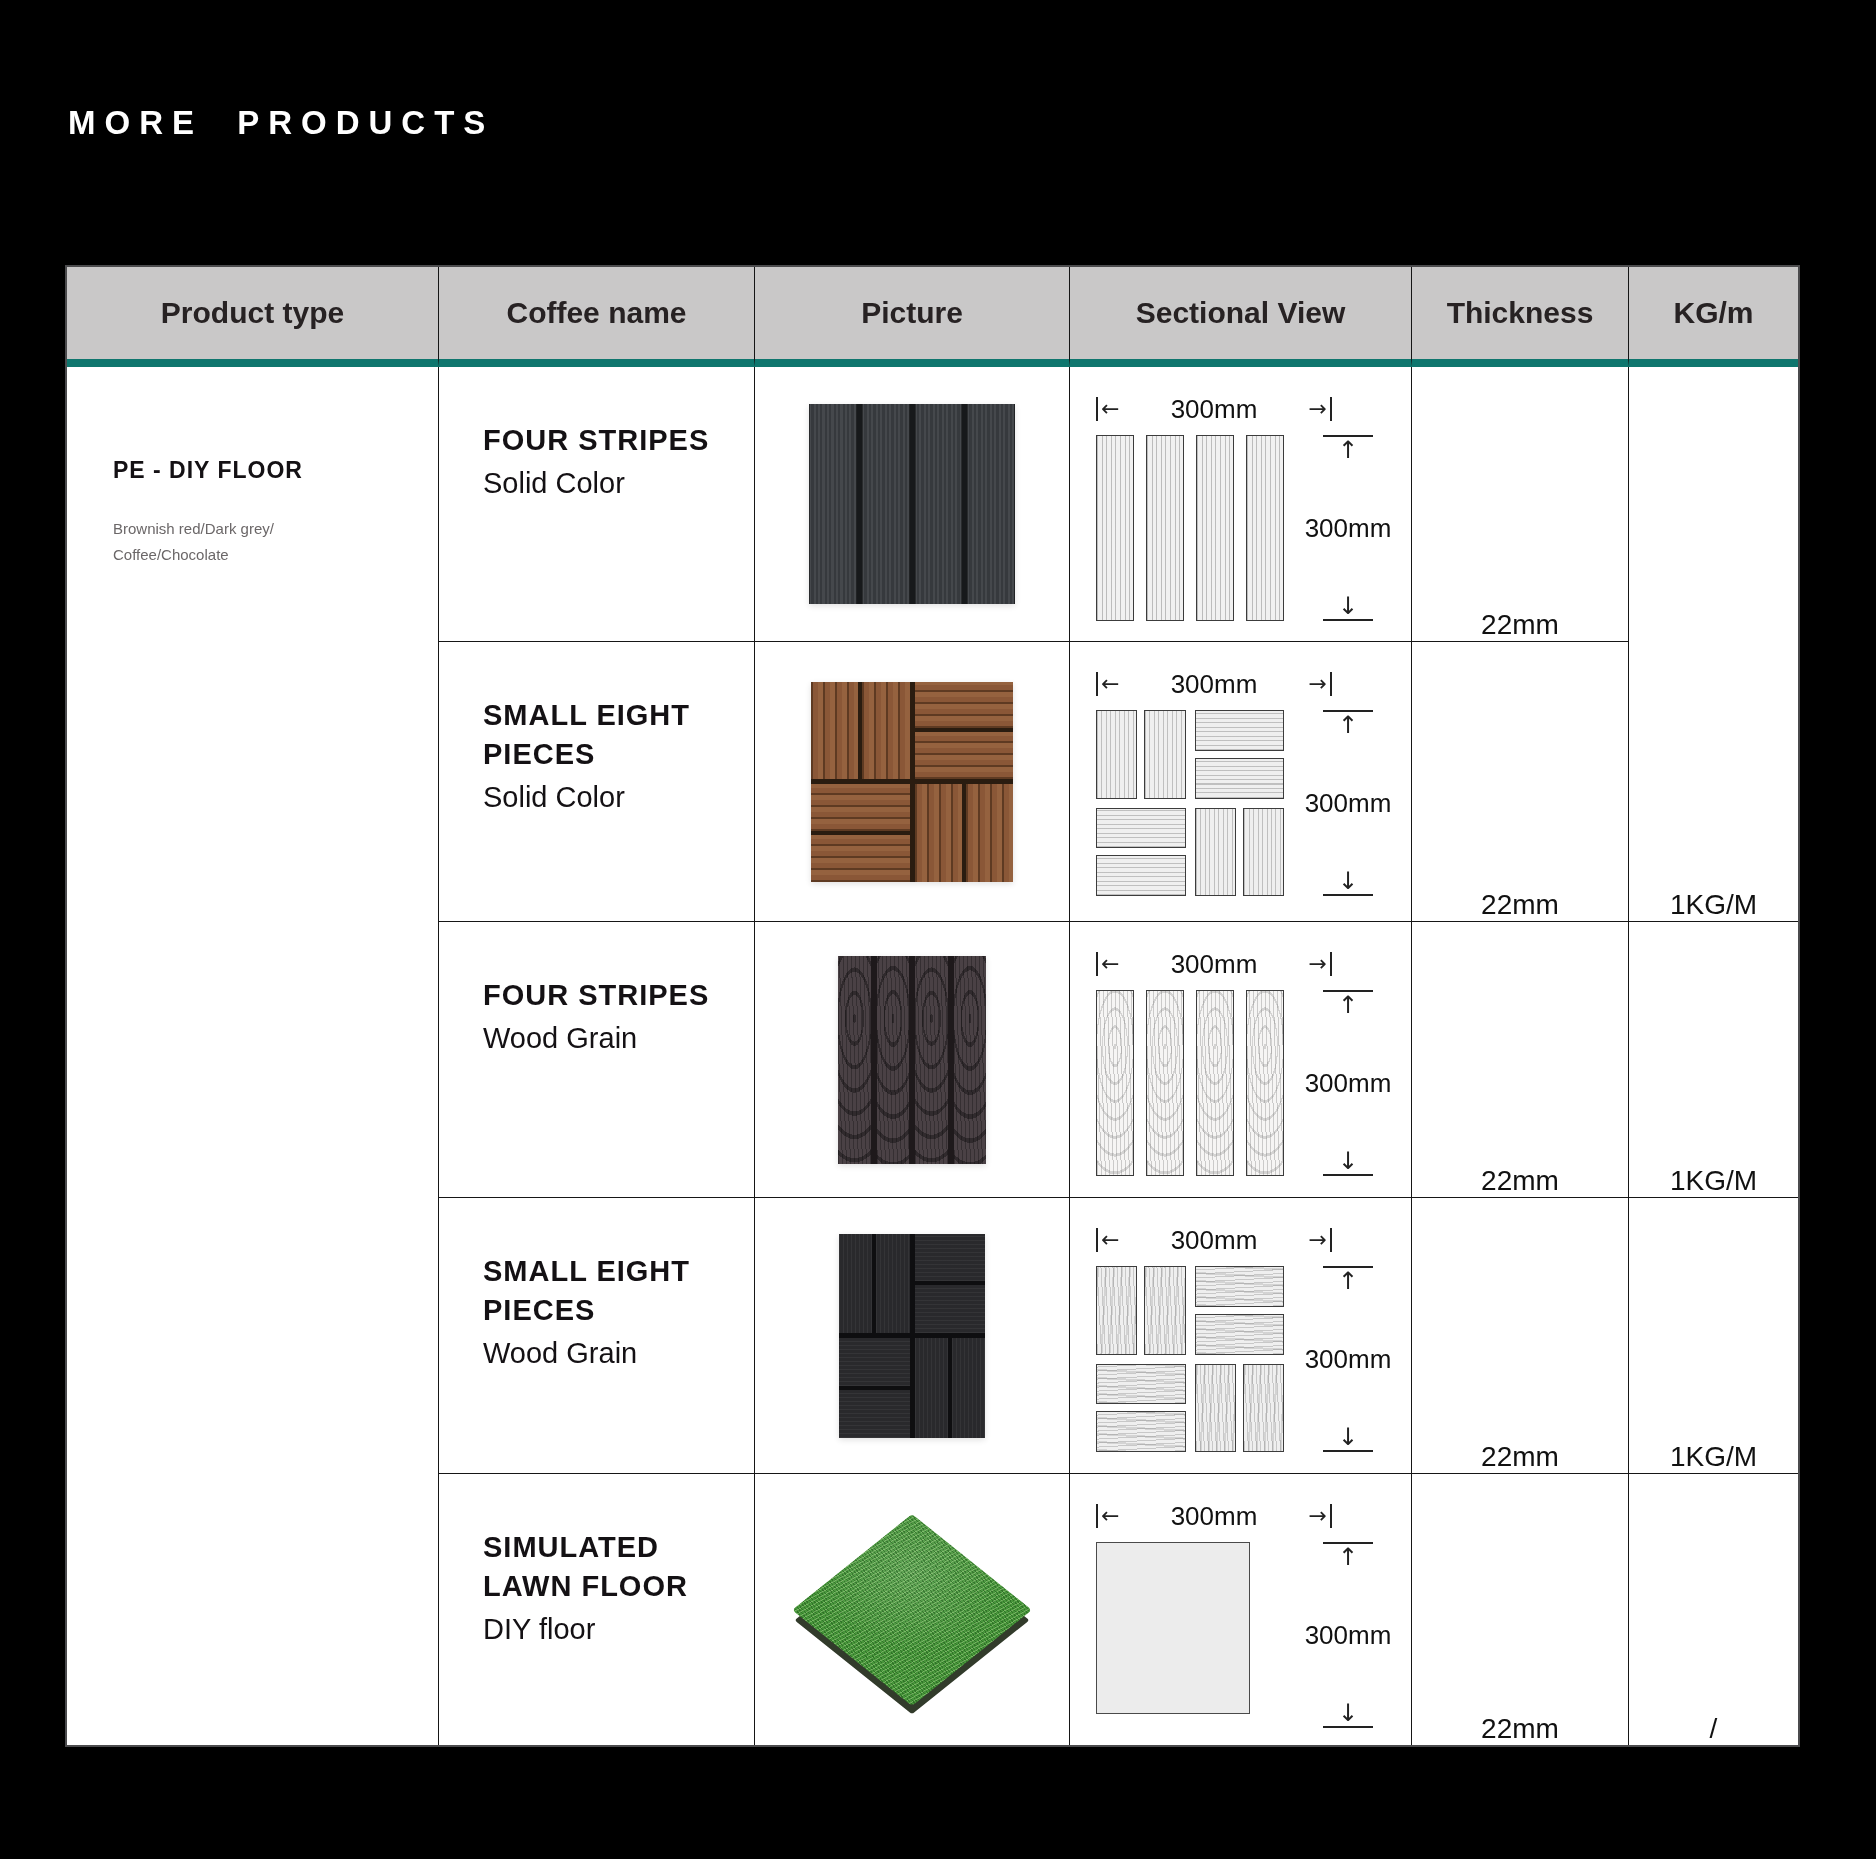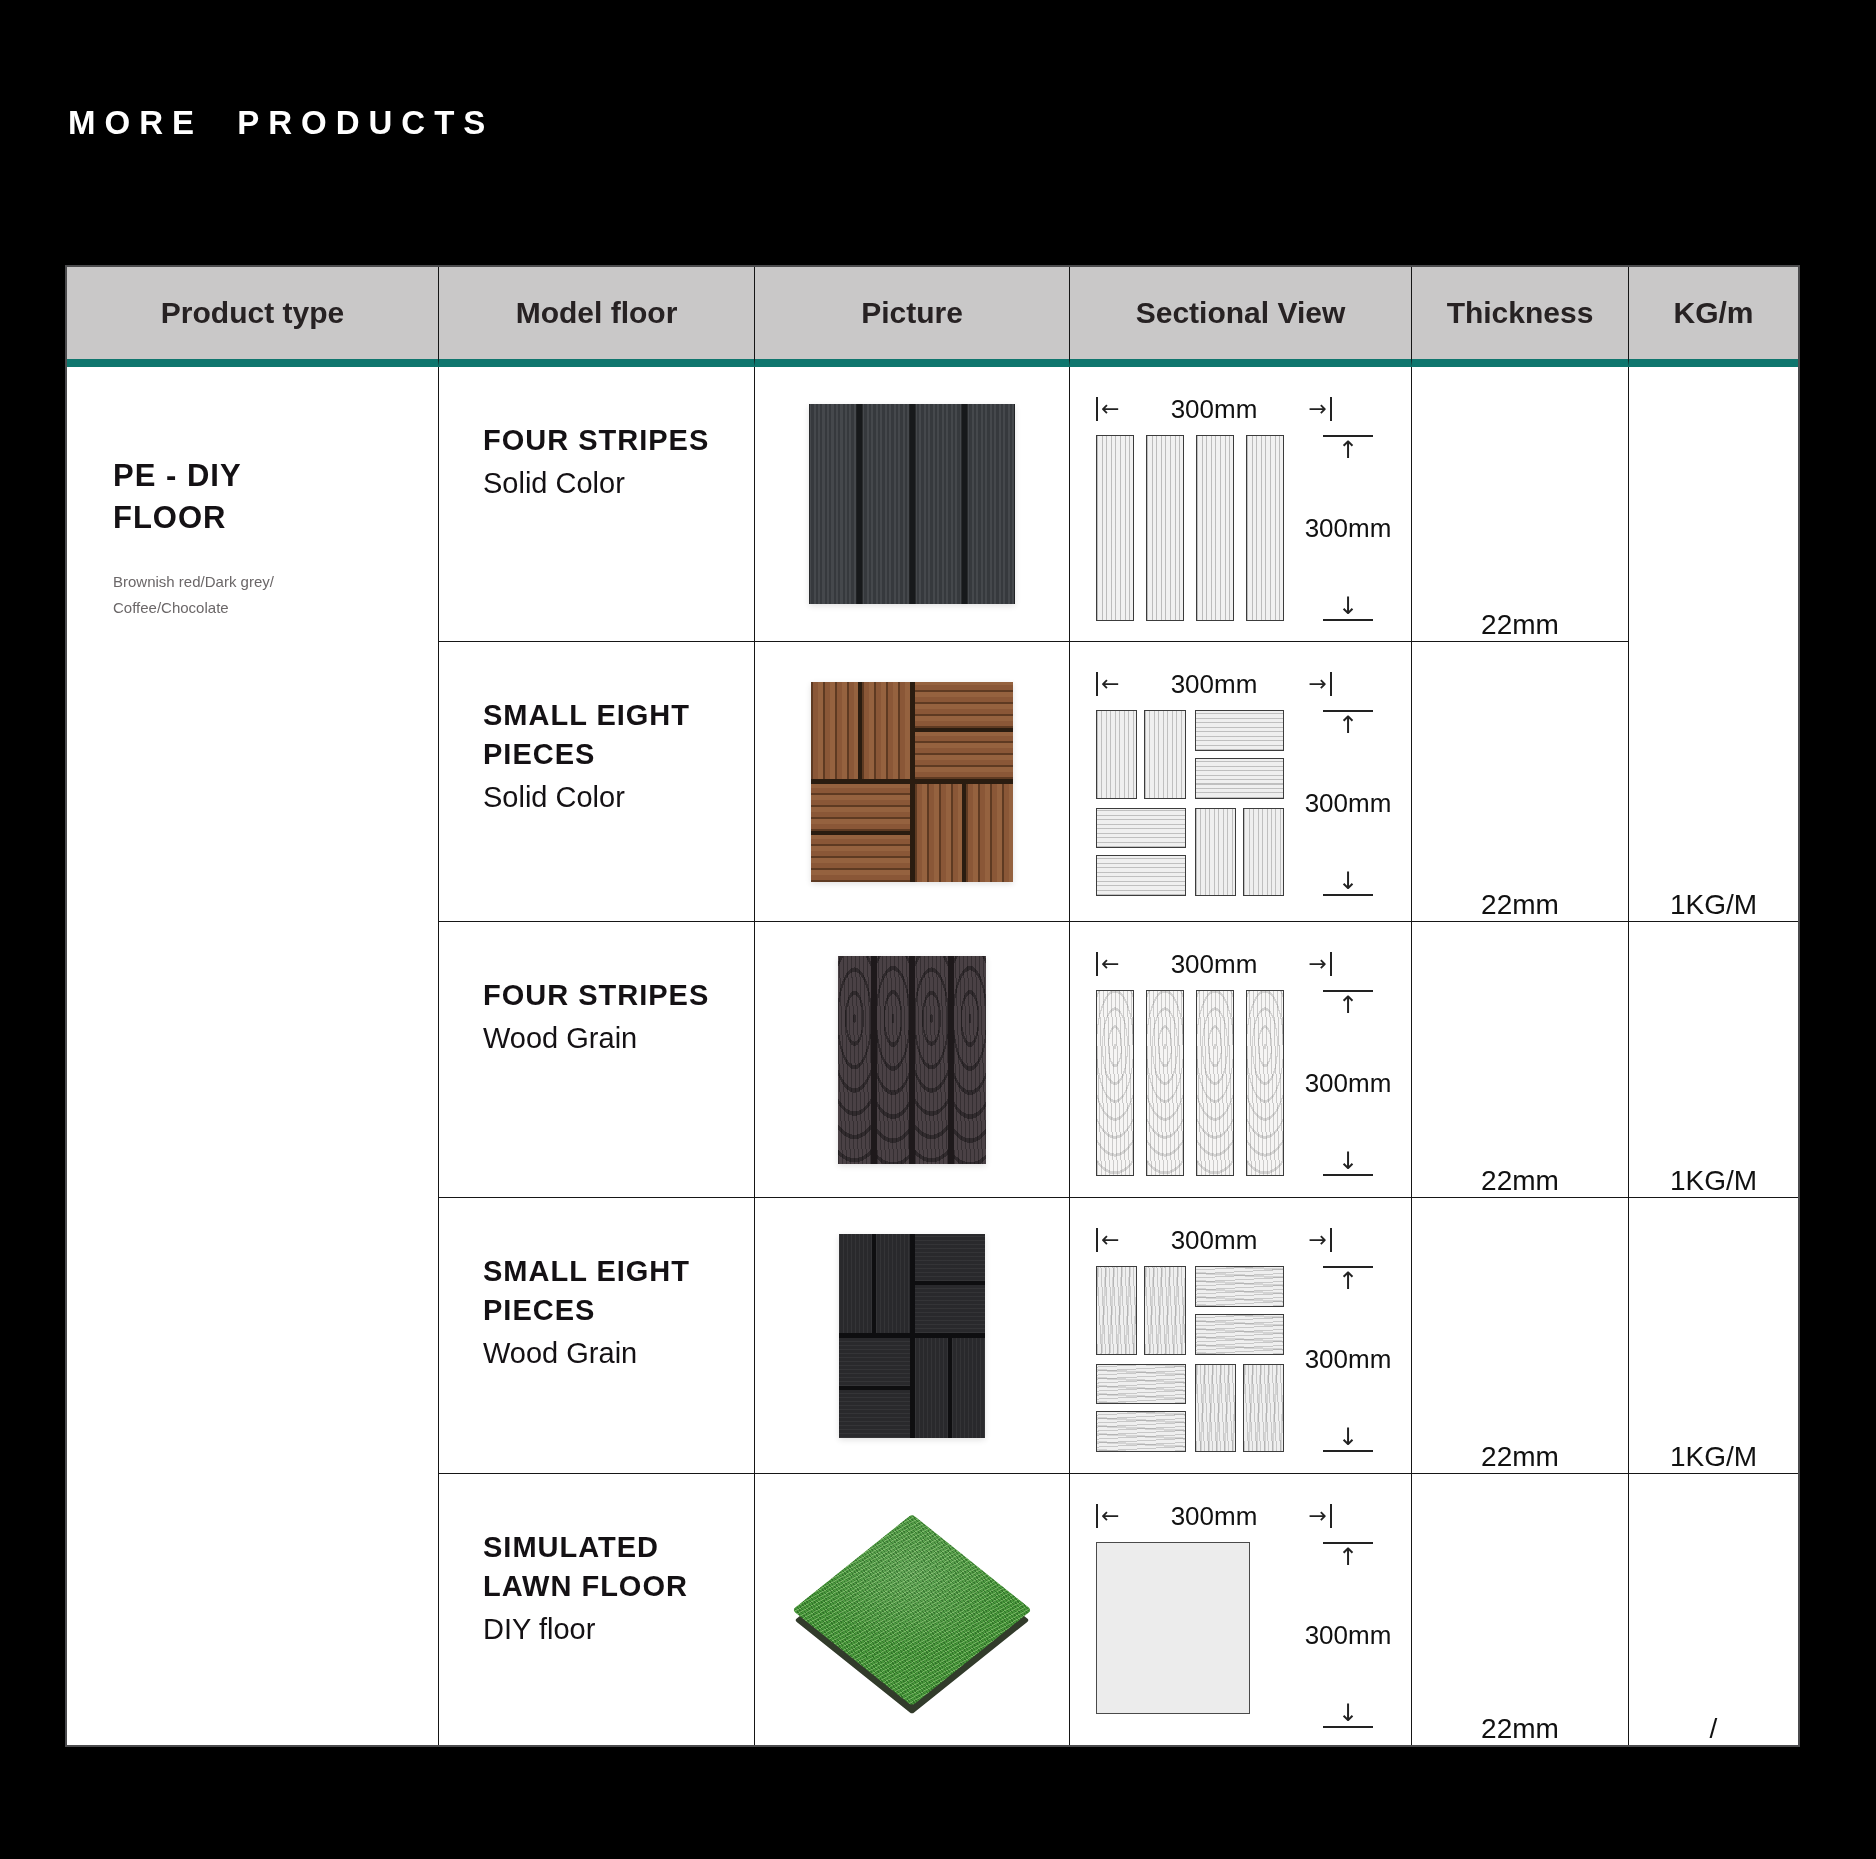--- a/index.html
+++ b/index.html
@@ -24,21 +24,21 @@
     font-weight:700;font-size:30px;color:#272223;
     border-right:1px solid #161616;border-bottom:8px solid #0f766e;
   }
   .th.col-last{border-right:none;}
   .cell{background:#fff;border-right:1px solid #161616;border-bottom:1px solid #161616;box-sizing:border-box;}
   .row-last{border-bottom:none;}
   .product-cell{
     grid-column:1;grid-row:2 / span 5;border-bottom:none;
     padding:88px 40px 0 46px;
   }
-  .product-title{font-size:31px;font-weight:700;color:#141114;line-height:1.35;max-width:200px;letter-spacing:1px;}
+  .product-title{font-size:23px;font-weight:700;color:#141114;line-height:1.35;max-width:200px;letter-spacing:1px;}
   .product-sub{margin-top:30px;font-size:15px;color:#6b6768;line-height:1.75;}
   .model-cell{grid-column:2;padding:54px 20px 0 44px;}
   .model-title{font-size:29px;font-weight:700;color:#141114;line-height:1.35;letter-spacing:1px;}
   .model-variant{font-size:29px;color:#141114;margin-top:7px;}
   .pic-cell{grid-column:3;display:flex;align-items:center;justify-content:center;}
   .sec-cell{grid-column:4;padding:26px 0 0 26px;}
   .val-cell{display:flex;align-items:flex-end;justify-content:center;font-size:28px;color:#111;}
   .th-cell{grid-column:5;}
   .kg-cell{grid-column:6;border-right:none;}
 
@@ -113,21 +113,21 @@
     box-shadow:9px 9px 0 -2px rgba(28,38,20,.9);
   }
 </style>
 </head>
 <body>
 
 <div class="page-title">MORE PRODUCTS</div>
 
 <div class="table">
   <div class="th">Product type</div>
-  <div class="th">Model floor</div>
+  <div class="th">Coffee name</div>
   <div class="th">Picture</div>
   <div class="th">Sectional View</div>
   <div class="th">Thickness</div>
   <div class="th col-last">KG/m</div>
 
   <div class="cell product-cell">
     <div class="product-title">PE - DIY FLOOR</div>
     <div class="product-sub">
       <div>Brownish red/Dark grey/</div>
       <div>Coffee/Chocolate</div>

